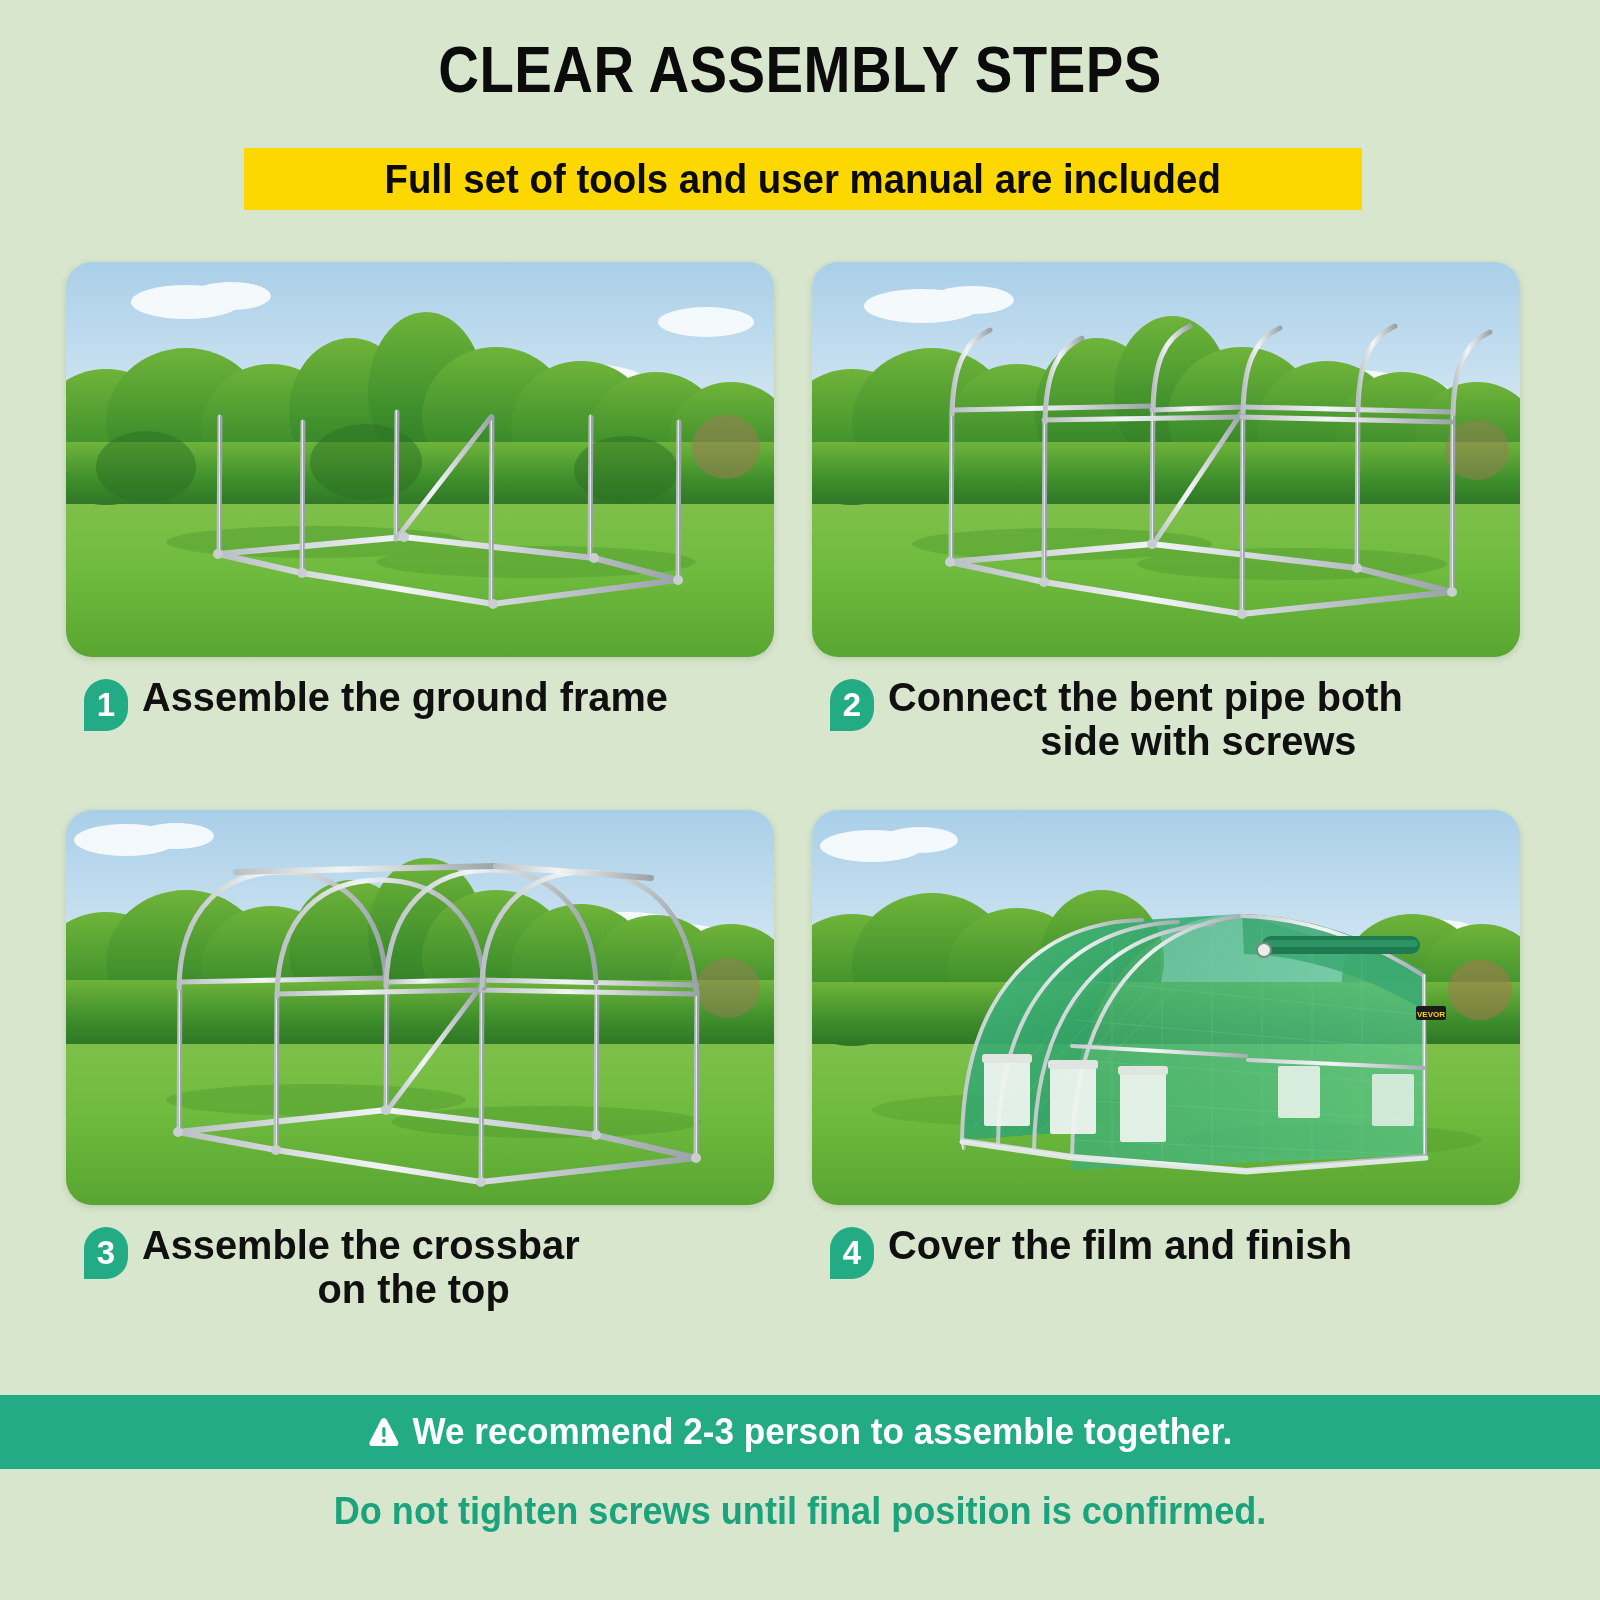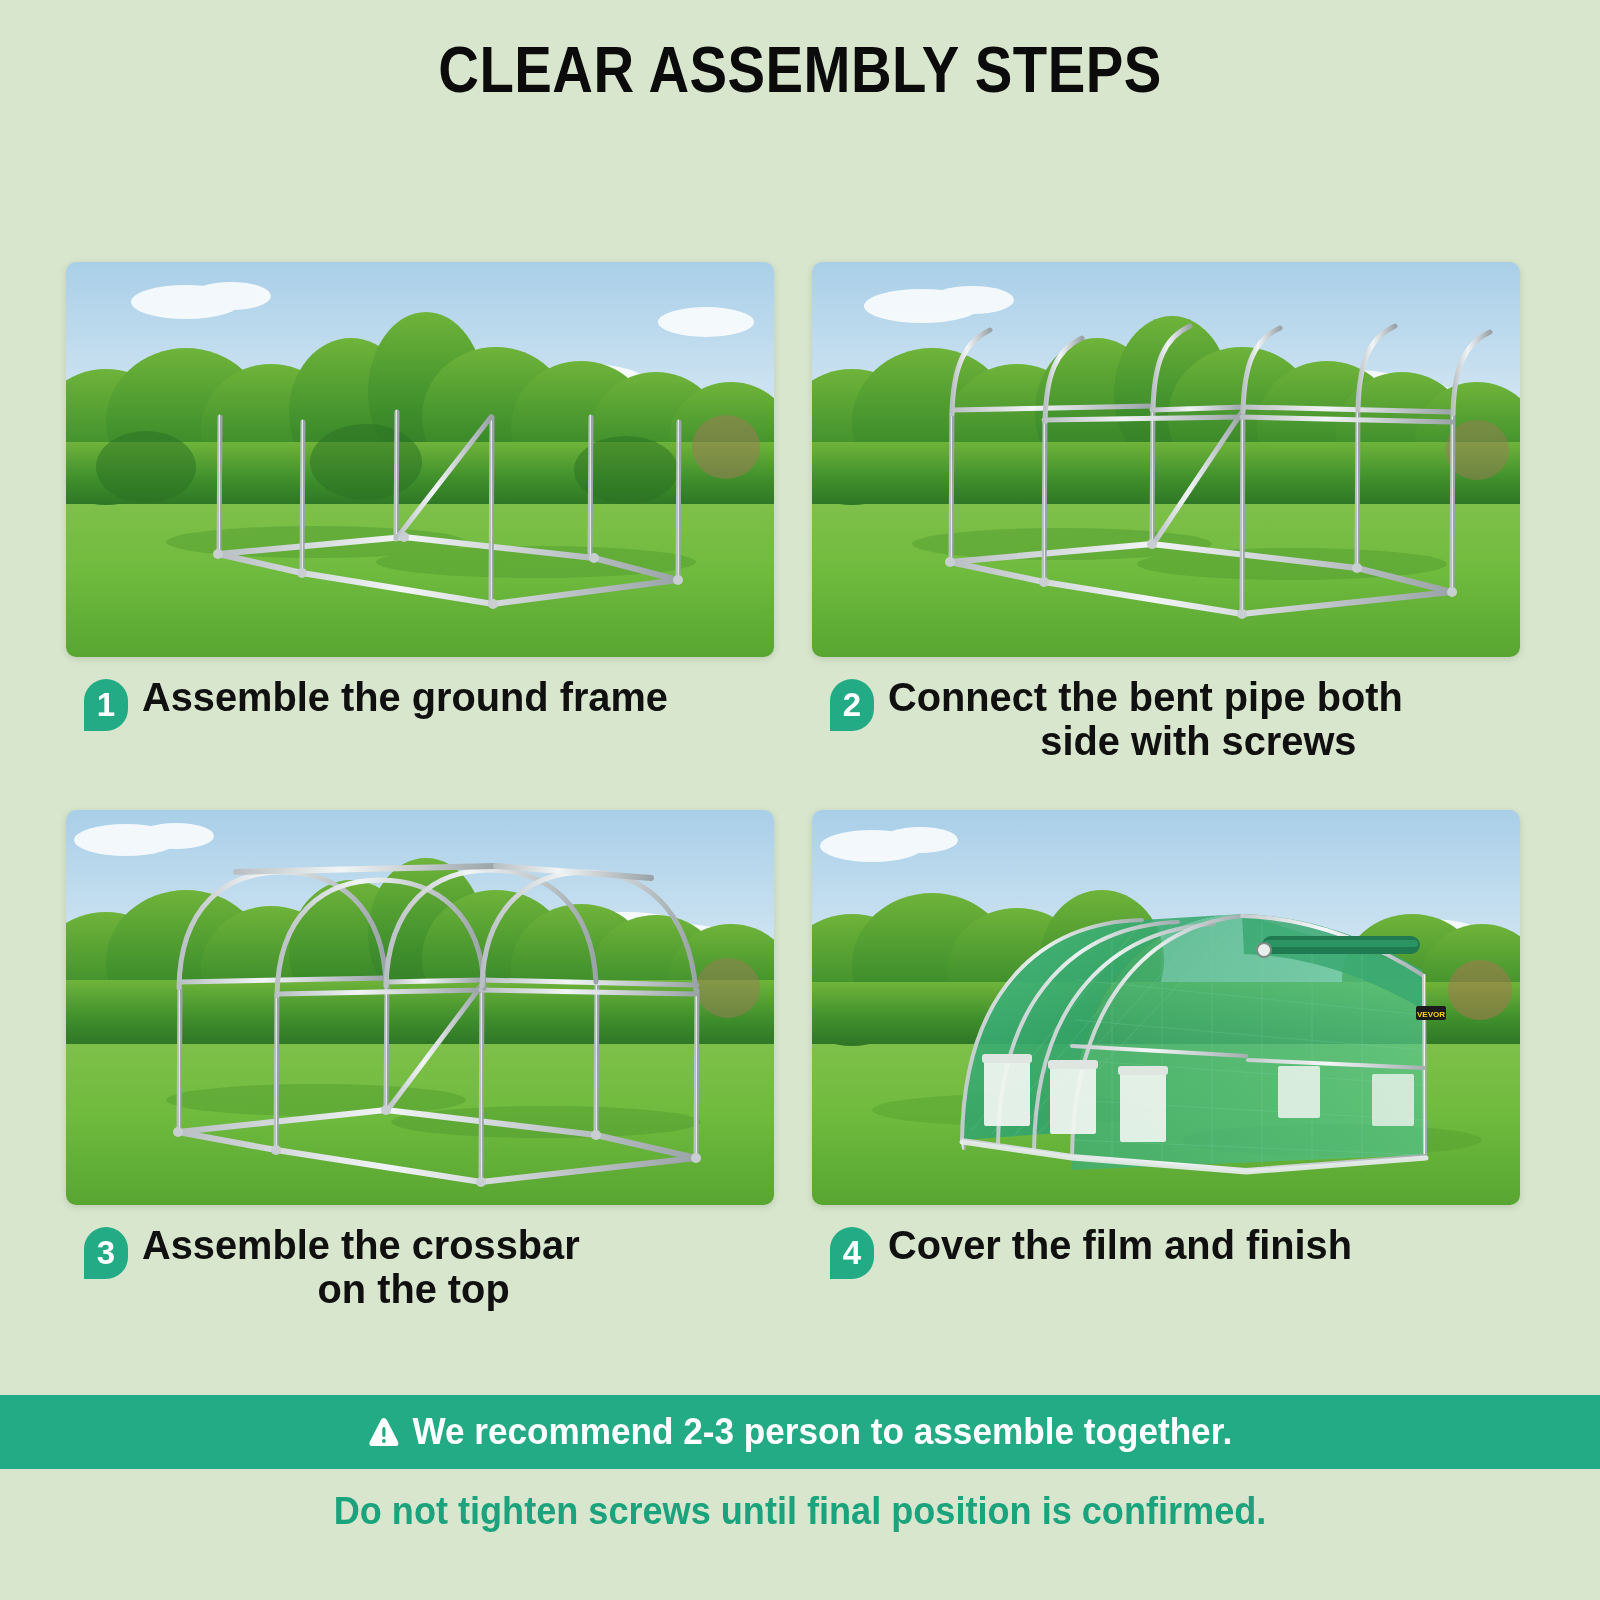--- a/index.html
+++ b/index.html
@@ -39,21 +39,21 @@
   .grid{position:absolute;left:0;top:262px;width:1600px;}
   .cell{position:absolute;width:752px;}
   .cell.c1{left:66px;top:0;}
   .cell.c2{left:800px;top:0;}
   .cell.c3{left:66px;top:548px;}
   .cell.c4{left:800px;top:548px;}
 
   .photo{
     position:relative;
     width:708px;height:395px;
-    border-radius:10px;
+    border-radius:26px;
     overflow:hidden;
     box-shadow:0 2px 7px rgba(60,80,50,0.18);
   }
   .photo.p2,.photo.p4{margin-left:12px;}
 
   .photo svg{display:block;width:100%;height:100%;}
 
   
   .caption{
     margin-top:18px;
@@ -108,20 +108,23 @@
     white-space:nowrap;
   }
 </style>
 </head>
 <body>
 
 <div class="page">
 
   <div class="title">CLEAR ASSEMBLY STEPS</div>
 
+  <div class="subtitle-wrap">
+    <div class="subtitle">Full set of tools and user manual are included</div>
+  </div>
 
   <div class="grid">
 
     <div class="cell c1">
       <div class="photo p1">
         <svg viewBox="0 0 708 395" preserveAspectRatio="none">
           <defs>
             <linearGradient id="sky1" x1="0" y1="0" x2="0" y2="1">
               <stop offset="0%" stop-color="#a9cfe8"></stop>
                 <stop offset="55%" stop-color="#cfe4f2"></stop>

